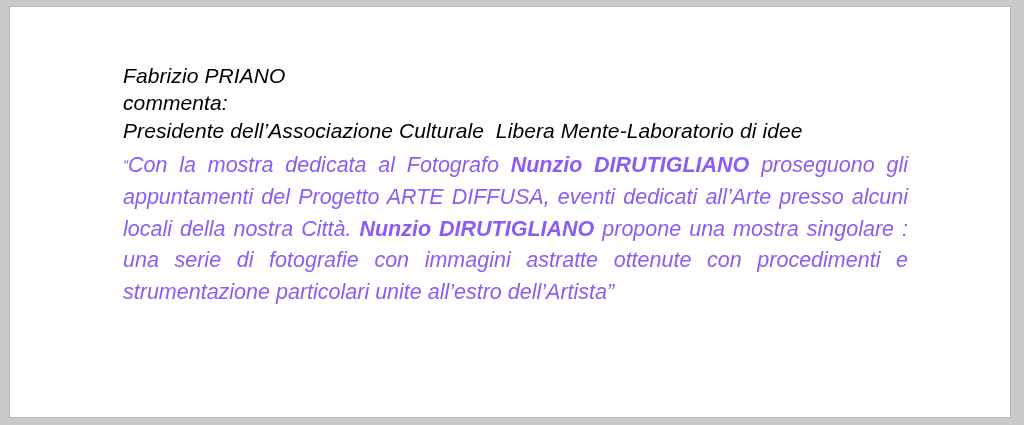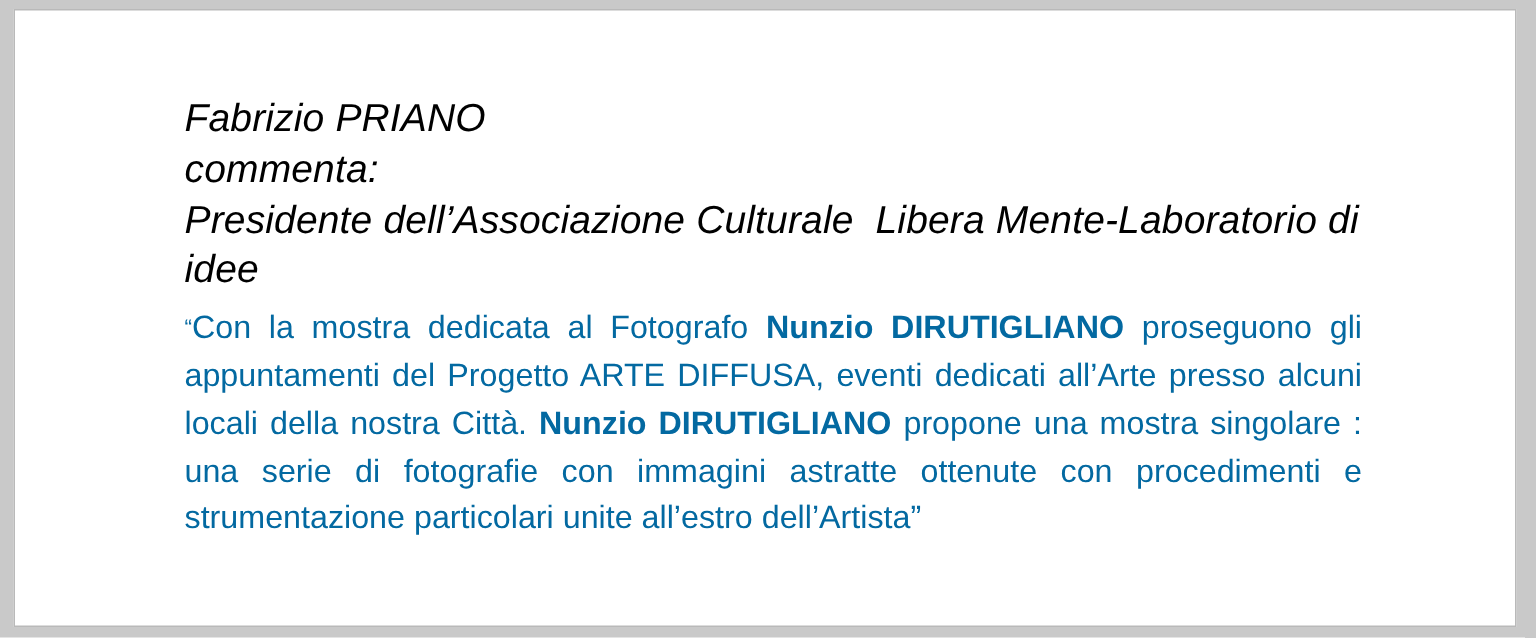--- a/index.html
+++ b/index.html
@@ -25,33 +25,34 @@
     overflow: hidden;
   }
   .content {
     position: absolute;
     left: 113px;
     top: 55px;
     width: 785px;
   }
   .heading-block {
     font-style: italic;
-    font-size: 26px;
+    font-size: 21px;
     line-height: 1.30;
     color: #000000;
     letter-spacing: 0.1px;
   }
   .heading-block div {
     white-space: pre-wrap;
   }
   .quote-block {
     margin-top: 6px;
+    font-style: italic;
     font-size: 21.5px;
     line-height: 1.48;
-    color: #0369a1;
+    color: #8b5cf6;
     text-align: justify;
     text-justify: inter-word;
   }
   .quote-block p {
     margin: 0;
   }
   .quote-block .small-open {
     font-size: 15px;
     vertical-align: 2px;
   }

